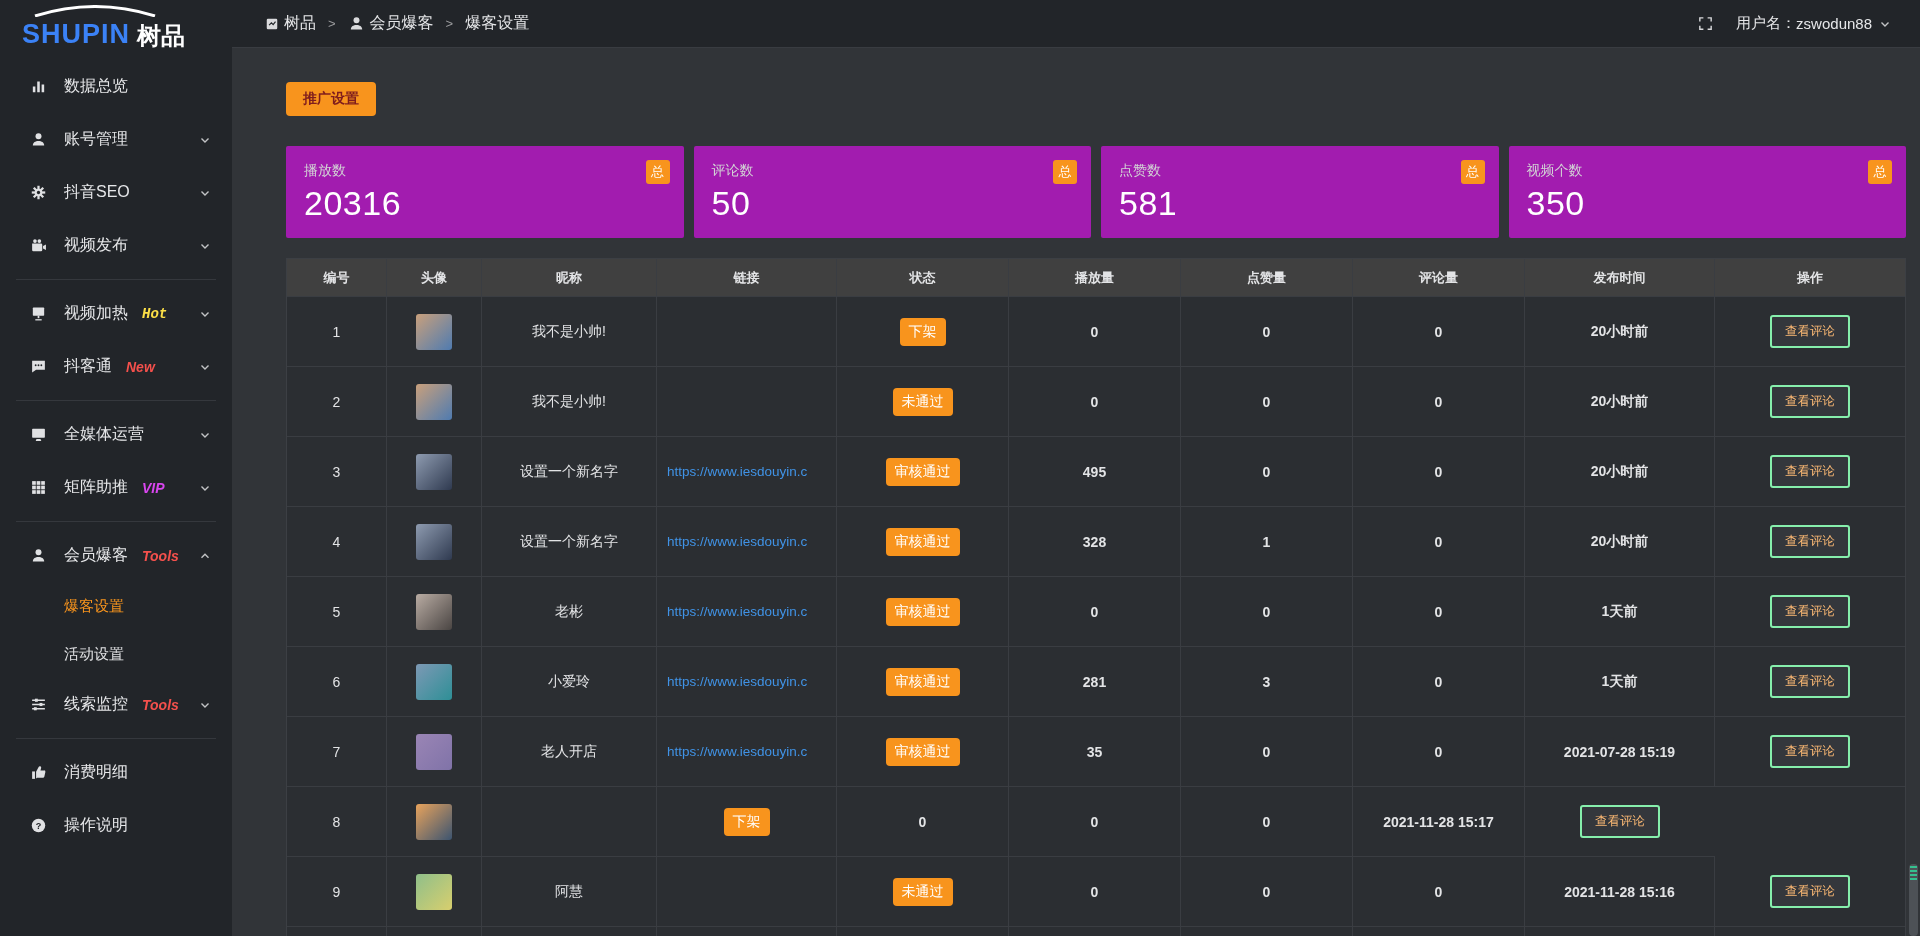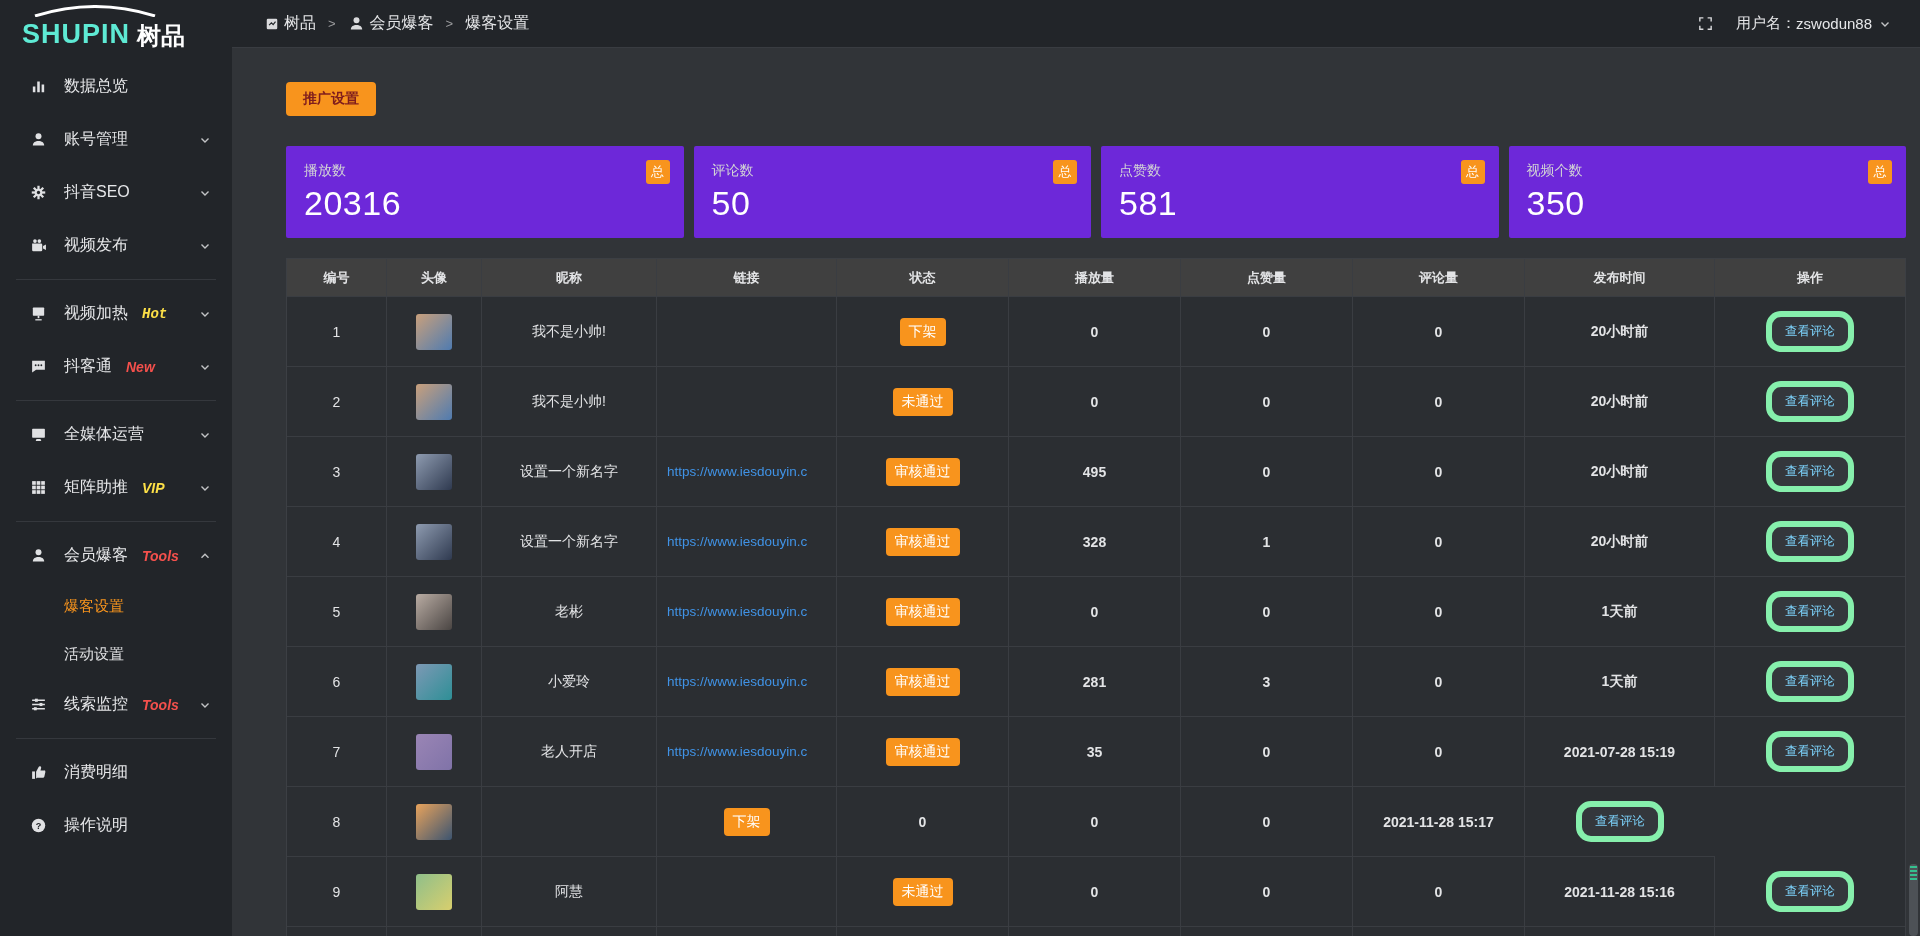--- a/index.html
+++ b/index.html
@@ -3,21 +3,21 @@
 <meta charset="utf-8">
 <style>
   * { margin:0; padding:0; box-sizing:border-box; }
   html,body { width:1920px; height:936px; overflow:hidden; background:#313438;
               font-family:"Liberation Sans","DejaVu Sans",sans-serif; color:#e3e4e6; }
 
   
   .sidebar { position:absolute; left:0; top:0; width:232px; height:936px; background:#222529; z-index:3; }
   .logo { height:50px; display:flex; align-items:flex-end; padding:4px 0 2px 22px; position:relative; }
   .logo-arc { position:absolute; left:30px; top:5px; }
-  .logo-brand { font-size:27px; font-weight:800; letter-spacing:1px; color:#5eead4; line-height:1; }
+  .logo-brand { font-size:27px; font-weight:800; letter-spacing:1px; color:#3b82f6; line-height:1; }
   .logo-cn { font-size:24px; font-weight:700; color:#fff; margin-left:7px; line-height:1.05; }
   .side-menu { padding-top:10px; }
   .side-item { height:53px; display:flex; align-items:center; padding:0 20px 0 28px; cursor:pointer; color:#e6e7e9; }
   .si-icon { width:20px; display:flex; justify-content:center; margin-right:16px; color:#e0e1e3; }
   .si-label { font-size:16px; }
   .si-tag { font-size:14px; font-weight:700; font-style:italic; margin-left:14px; }
   .si-chev { margin-left:auto; color:#c3c4c6; display:flex; }
   .side-sub { height:48px; display:flex; align-items:center; padding-left:64px; font-size:15px; color:#e0e1e3; cursor:pointer; }
   .side-sub.active { color:#f8941d; }
   .side-divider { height:1px; background:#35383d; margin:7px 16px; }
@@ -31,38 +31,38 @@
   .header-right { margin-left:auto; display:flex; align-items:center; gap:22px; }
   .fullscreen { display:flex; color:#d7d8da; cursor:pointer; }
   .user-box { display:flex; align-items:center; font-size:15px; color:#e6e7e9; cursor:pointer; }
   .user-box .icn { display:flex; margin-left:6px; color:#c3c4c6; }
 
   
   .main { position:absolute; left:232px; top:48px; width:1688px; height:888px; padding:34px 14px 0 54px; }
   .promo-btn { background:#f8941d; color:#7f1d1d; border:none; border-radius:4px; font-size:14px; font-weight:700;
                padding:8px 17px; cursor:pointer; font-family:inherit; }
   .stats { display:flex; gap:10px; margin-top:30px; }
-  .stat-card { flex:1; background:#6d28d9; border-radius:2px; height:92px; position:relative; padding:16px 18px; }
+  .stat-card { flex:1; background:#a21caf; border-radius:2px; height:92px; position:relative; padding:16px 18px; }
   .stat-label { font-size:14px; color:#d2d3d5; }
   .stat-value { font-size:34px; color:#fff; font-weight:500; margin-top:4px; letter-spacing:0.5px; }
   .stat-badge { position:absolute; right:14px; top:14px; width:24px; height:24px; background:#f8941d; color:#fff;
                 font-size:13px; display:flex; align-items:center; justify-content:center; border-radius:3px; }
 
   
   .table { margin-top:20px; background:#2b2e32; border:1px solid #3c3f44; border-bottom:none; }
   .trow { display:grid; grid-template-columns:100px 95px 175px 180px 172px 172px 172px 172px 190px auto; }
   .tc { border-right:1px solid #3a3d42; border-bottom:1px solid #3a3d42; display:flex; align-items:center;
         justify-content:center; height:70px; font-size:14px; overflow:hidden; }
   .tc:last-child { border-right:none; }
   .thead .tc { height:38px; background:#404040; font-size:13px; color:#e3e4e6; font-weight:700; }
   .avatar { width:36px; height:36px; border-radius:3px; }
   .link { color:#4093e6; font-size:13.5px; white-space:nowrap; width:100%; padding-left:10px; overflow:hidden; }
   .status-badge { background:#f8941d; color:#fff; font-size:14px; padding:5px 9px; border-radius:4px; white-space:nowrap; }
-  .action-btn { background:#34373c; border:6px solid #86efac; color:#7dd3fc; font-size:12.5px; padding:6px 13px;
-                border-radius:15px; cursor:pointer; font-family:inherit; }
+  .action-btn { background:#34373c; border:2px solid #86efac; color:#fdba74; font-size:12.5px; padding:6px 13px;
+                border-radius:3px; cursor:pointer; font-family:inherit; }
   .num { font-weight:600; }
 
   
   .scrollbar { position:absolute; right:2px; top:0; width:10px; height:936px; z-index:5; }
   .scroll-thumb { position:absolute; right:0; bottom:0; width:9px; height:72px; background:#4d5156; border-radius:4px; }
   .scroll-thumb i { display:block; height:2px; margin:2px 1px; background:#35c08f; }
   .scroll-thumb .spacer { height:46px; background:transparent; }
 </style>
 </head>
 <body>
@@ -193,21 +193,21 @@
               <rect x="3" y="9.4" width="5.2" height="5.2"></rect>
               <rect x="9.4" y="9.4" width="5.2" height="5.2"></rect>
               <rect x="15.8" y="9.4" width="5.2" height="5.2"></rect>
               <rect x="3" y="15.8" width="5.2" height="5.2"></rect>
               <rect x="9.4" y="15.8" width="5.2" height="5.2"></rect>
               <rect x="15.8" y="15.8" width="5.2" height="5.2"></rect>
             </g>
           </svg>
         </span>
         <span class="si-label">矩阵助推</span>
-        <span class="si-tag" style="color: #fde047;">VIP</span>
+        <span class="si-tag" style="color: #d946ef;">VIP</span>
         <span class="si-chev">
           <svg viewBox="0 0 24 24" width="14" height="14" fill="none" stroke="currentColor" stroke-width="2.4">
             <path d="M6 9.5 12 15.5 18 9.5"></path>
           </svg>
         </span>
       </div>
       <div class="side-divider"></div>
       <div class="side-item">
         <span class="si-icon">
           <svg viewBox="0 0 24 24" width="17" height="17" fill="currentColor">

